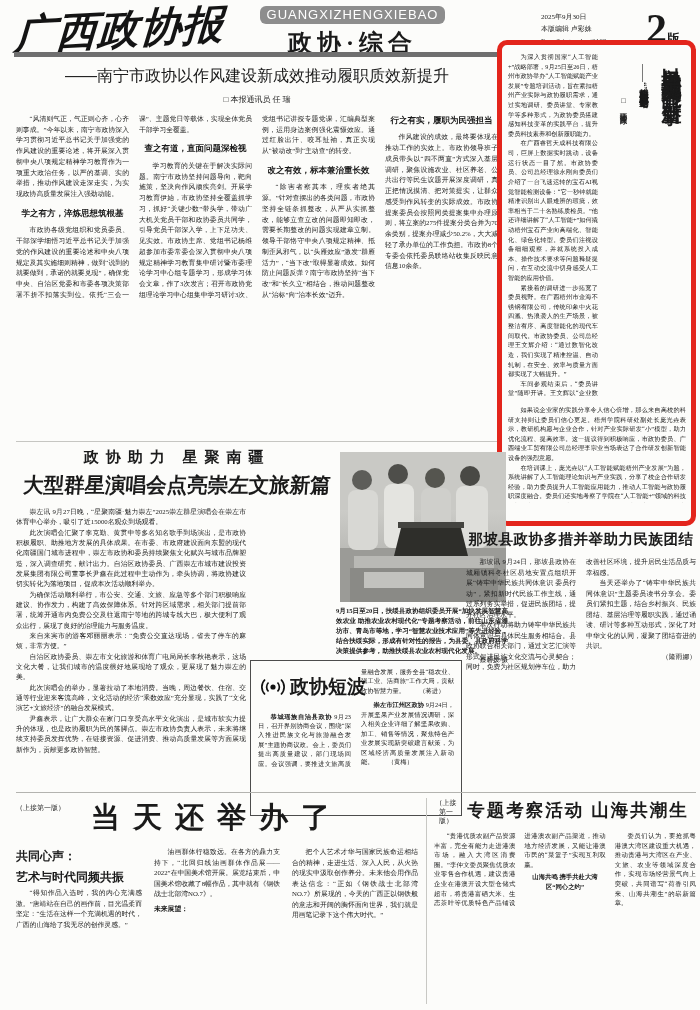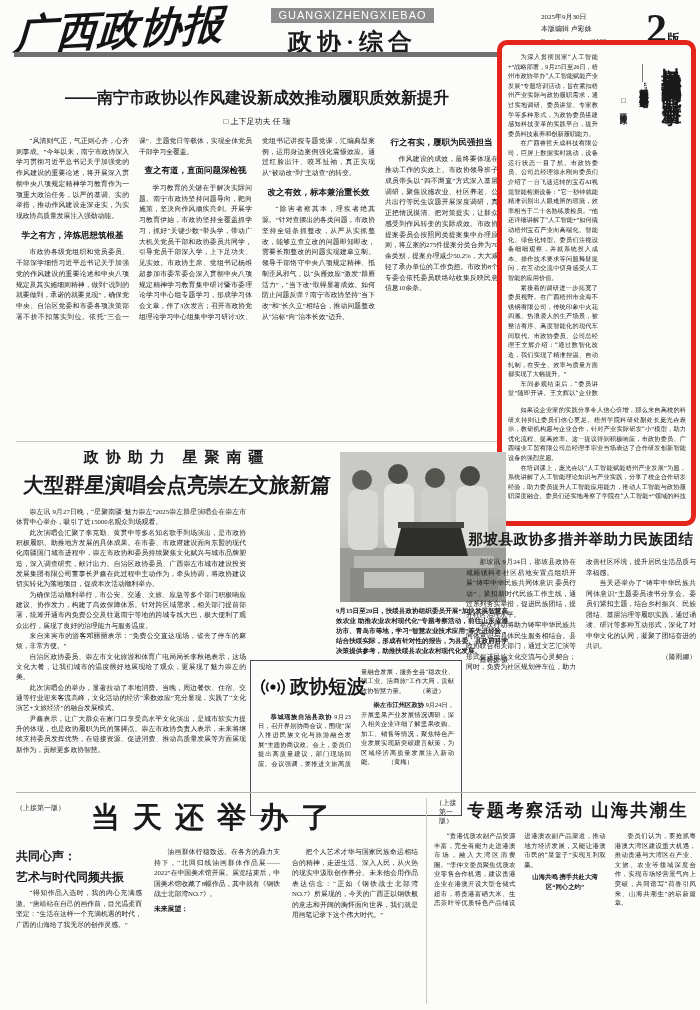--- a/index.html
+++ b/index.html
@@ -9,35 +9,35 @@
     background:#fcfcfa; color:#1a1a1a; overflow:hidden;
     font-family:"Liberation Serif","DejaVu Serif",serif;
   }
   .abs { position:absolute; }
   p { margin:0; }
 
   
   .masthead { left:14px; top:2px; width:225px; font-size:41px; font-weight:bold; font-style:italic;
     letter-spacing:1px; transform:rotate(-3deg) skewX(-6deg); color:#141414; white-space:nowrap; }
   .head-center { left:245px; top:5px; width:215px; text-align:center; }
-  .romanized { display:inline-block; background:#8d8d8d; color:#fff; font-size:11px; letter-spacing:1px;
-    padding:1.5px 7px; font-family:"Liberation Sans",sans-serif; }
+  .romanized { display:inline-block; background:#8d8d8d; color:#fff; font-size:13px; letter-spacing:1px;
+    padding:1.5px 7px; font-family:"Liberation Sans",sans-serif;border-radius:6px; }
   .section-title { font-size:24px; font-weight:900; letter-spacing:5px; margin-top:3px; }
   .date-block { left:541px; top:12px; width:112px; font-size:7px; line-height:1.7; color:#222; }
   .page-no { left:646px; top:5px; white-space:nowrap; }
   .page-no .no { font-size:42px; font-weight:bold; }
   .page-no .ban { font-size:13px; font-weight:bold; }
   .head-rule { left:14px; top:52px; width:484px; height:5px; background:#6f6f6f; }
   .head-rule2 { left:540px; top:49px; width:156px; height:1px; background:#9a9a9a; }
 
   
   .lead { left:16px; top:62px; width:482px; }
   .lead h1 { text-align:center; font-size:33px; font-weight:900; letter-spacing:11px;
     font-family:"Liberation Sans",sans-serif; white-space:nowrap; }
-  .lead h2 { text-align:center; font-size:16px; font-weight:700; margin-top:26px;
+  .lead h2 { text-align:center; font-size:16px; font-weight:400; margin-top:4px;
     font-family:"Liberation Sans",sans-serif; }
   .lead .byline { text-align:center; font-size:8px; margin-top:7px; color:#222; }
   .lead-body { margin-top:9px; height:290px; column-count:4; column-gap:10px;
     font-size:6.8px; line-height:1.58; text-align:justify; overflow:hidden; }
   .lead-body p { text-indent:2em; margin-bottom:2px; }
   .lead-body h3 { font-size:8.5px; text-align:center; margin:7px 0 5px; break-after:avoid; }
   .rule-mid { left:16px; top:441px; width:482px; height:1px; background:#c6c6c2; }
 
   
   .aibox { left:497px; top:40px; width:199px; height:486px; border:5px solid #e3251c;
@@ -135,21 +135,21 @@
     <div>E-mail：gxzxbw@163.com</div>
   </div>
   <div class="abs page-no">
     <span class="no">2</span><span class="ban">版</span>
   </div>
   <div class="abs head-rule"></div>
   <div class="abs head-rule2"></div>
 
   <section class="abs lead">
     <h2>——南宁市政协以作风建设新成效推动履职质效新提升</h2>
-    <div class="byline">□ 上下足功夫 任 瑞</div>
+    <div class="byline">□ 本报通讯员 任 瑞</div>
     <div class="lead-body">
       <p>“风清则气正，气正则心齐，心齐则事成。”今年以来，南宁市政协深入学习贯彻习近平总书记关于加强党的作风建设的重要论述，将开展深入贯彻中央八项规定精神学习教育作为一项重大政治任务，以严的基调、实的举措，推动作风建设走深走实，为实现政协高质量发展注入强劲动能。</p>
       <h3>学之有方，淬炼思想筑根基</h3>
       <p>市政协各级党组织和党员委员、干部深学细悟习近平总书记关于加强党的作风建设的重要论述和中央八项规定及其实施细则精神，做到“说到的就要做到，承诺的就要兑现”，确保党中央、自治区党委和市委各项决策部署不折不扣落实到位。依托“三会一课”、主题党日等载体，实现全体党员干部学习全覆盖。</p>
       <h3>查之有道，直面问题深检视</h3>
       <p>学习教育的关键在于解决实际问题。南宁市政协坚持问题导向，靶向施策，坚决向作风顽疾亮剑。开展学习教育伊始，市政协坚持全覆盖抓学习，抓好“关键少数”带头学，带动广大机关党员干部和政协委员共同学，引导党员干部深入学，上下足功夫、见实效。市政协主席、党组书记杨维超参加市委常委会深入贯彻中央八项规定精神学习教育集中研讨暨市委理论学习中心组专题学习，形成学习体会文章，作了3次发言；召开市政协党组理论学习中心组集中学习研讨3次、党组书记讲授专题党课，汇编典型案例，运用身边案例强化震慑效应。通过红脸出汗、咬耳扯袖，真正实现从“被动改”到“主动查”的转变。</p>
       <h3>改之有效，标本兼治重长效</h3>
       <p>“除害者察其本，理疾者绝其源。”针对查摆出的各类问题，市政协坚持全链条抓整改，从严从实抓整改，能够立查立改的问题即知即改，需要长期整改的问题实现建章立制。领导干部恪守中央八项规定精神、抵制歪风邪气，以“头雁效应”激发“群雁活力”，“当下改”取得显著成效。如何防止问题反弹？南宁市政协坚持“当下改”和“长久立”相结合，推动问题整改从“治标”向“治本长效”迈升。</p>
       <h3>行之有实，履职为民强担当</h3>
       <p>作风建设的成效，最终要体现在推动工作的实效上。市政协领导班子成员带头以“四不两直”方式深入基层调研，聚焦设施农业、社区养老、公共出行等民生议题开展深度调研，真正把情况摸清、把对策提实，让群众感受到作风转变的实际成效。市政协提案委员会按照同类提案集中办理原则，将立案的275件提案分类合并为70余类别，提案办理减少50.2%，大大减轻了承办单位的工作负担。市政协8个专委会依托委员联络站收集反映民意信息10余条。</p>

